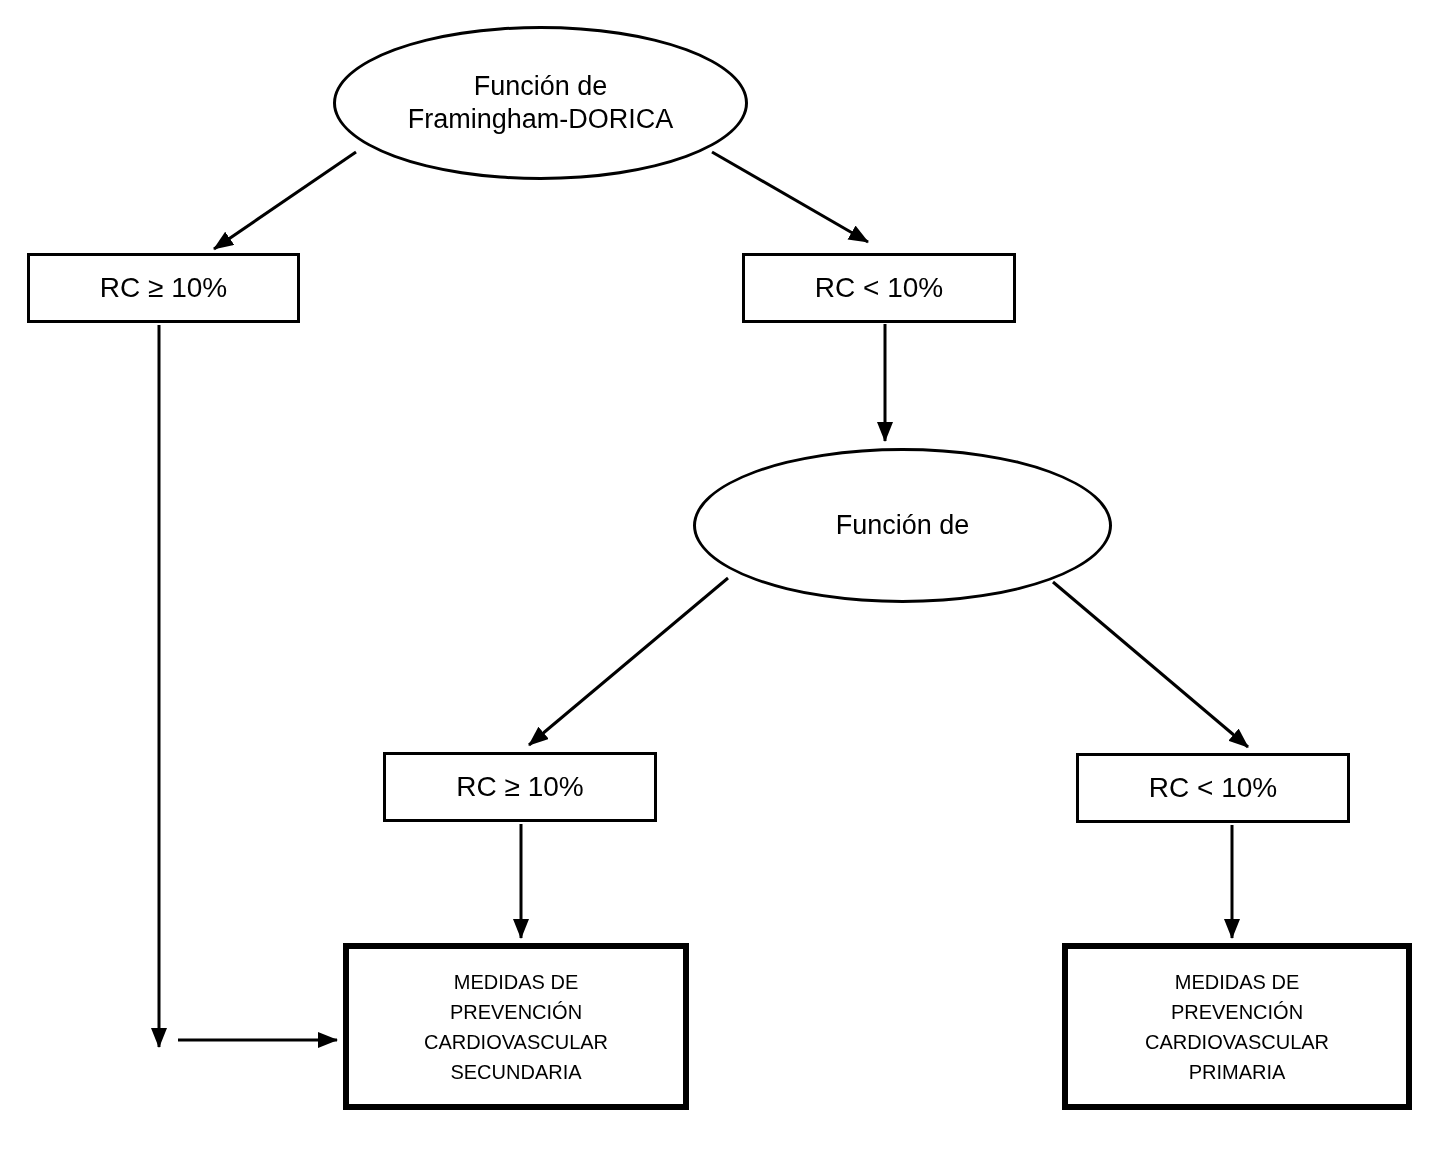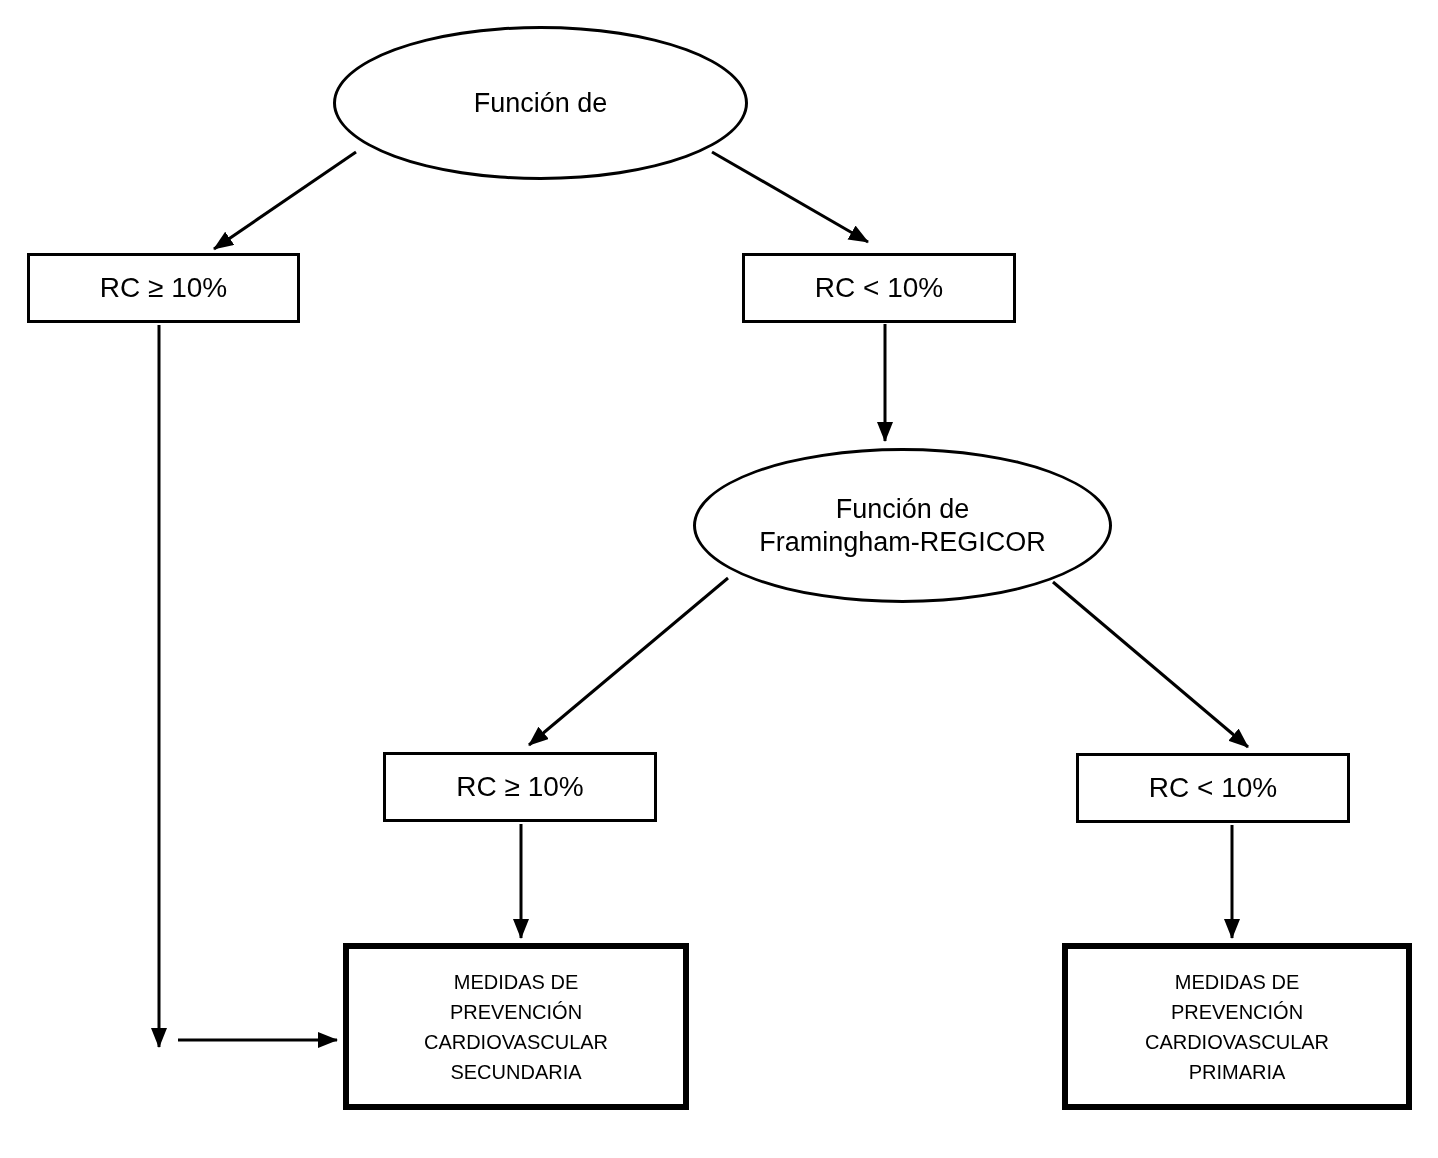--- a/index.html
+++ b/index.html
@@ -74,33 +74,33 @@
     <line x1="728" y1="578" x2="529" y2="745" marker-end="url(#arrowhead)"></line>
     <line x1="1053" y1="582" x2="1248" y2="747" marker-end="url(#arrowhead)"></line>
     <line x1="521" y1="824" x2="521" y2="938" marker-end="url(#arrowhead)"></line>
     <line x1="1232" y1="825" x2="1232" y2="938" marker-end="url(#arrowhead)"></line>
     <line x1="159" y1="325" x2="159" y2="1047" marker-end="url(#arrowhead)"></line>
     <line x1="178" y1="1040" x2="337" y2="1040" marker-end="url(#arrowhead)"></line>
   </svg>
 
   <div class="node ellipse" id="node-dorica">
     <span>Función de</span>
+    <span>Framingham-DORICA</span>
   </div>
 
   <div class="node box" id="node-rc-ge-left">
     <span>RC ≥ 10%</span>
   </div>
 
   <div class="node box" id="node-rc-lt-top">
     <span>RC &lt; 10%</span>
   </div>
 
   <div class="node ellipse" id="node-regicor">
     <span>Función de</span>
-    <span>Framingham-REGICOR</span>
   </div>
 
   <div class="node box" id="node-rc-ge-mid">
     <span>RC ≥ 10%</span>
   </div>
 
   <div class="node box" id="node-rc-lt-bot">
     <span>RC &lt; 10%</span>
   </div>
 

